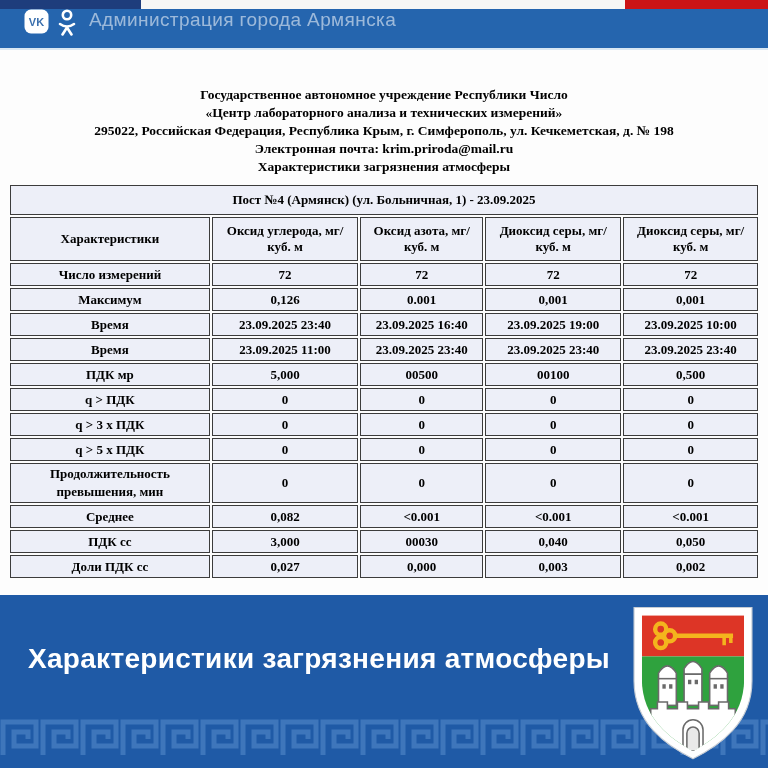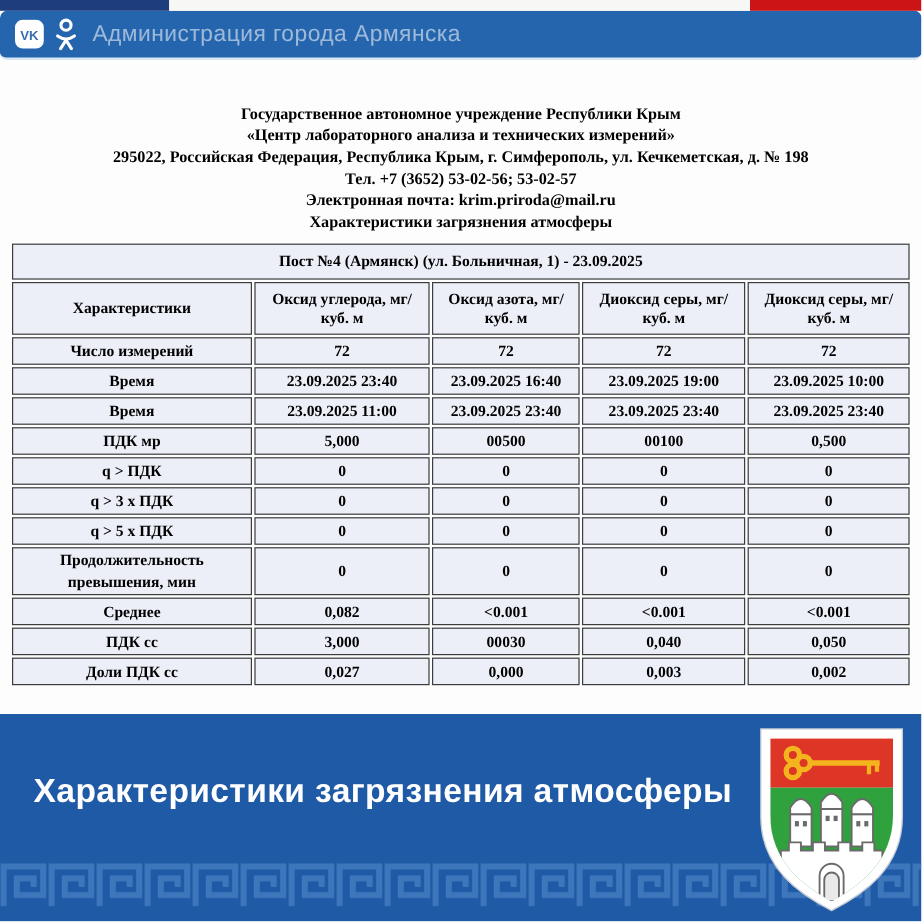--- a/index.html
+++ b/index.html
@@ -7,21 +7,21 @@
   .frame{position:relative;width:768px;height:768px;background:#fdfdfd;overflow:hidden;}
 
   
   .tricolor{display:flex;height:9px;width:100%;}
   .tricolor span{height:100%;display:block;}
   .seg-blue{width:18.4%;}
   .seg-white{width:63%;}
   .seg-red{flex:1;}
 
   
-  .topbar{height:41px;display:flex;align-items:center;padding-left:12px;box-sizing:border-box;border-bottom:2px solid #d9e7f3;border-radius:6px;}
+  .topbar{height:41px;display:flex;align-items:flex-start;padding-left:24px;box-sizing:border-box;border-bottom:2px solid #d9e7f3;}
   .vk-badge{width:25px;height:25px;}
   .ok-badge{width:18px;height:27px;margin-left:9px;}
   .topbar-title{font-family:"Liberation Sans",sans-serif;font-size:19px;color:rgba(255,255,255,0.55);margin-left:13px;letter-spacing:0.4px;}
 
   
   .letterhead{margin-top:36px;text-align:center;font-weight:bold;font-size:13.5px;line-height:18px;color:#000;}
 
   
   table.data{border-collapse:separate;border-spacing:2px;width:752px;margin:7px auto 0;table-layout:fixed;}
   table.data th,table.data td{border:1px solid #3c3c3c;background:#edeff8;text-align:center;vertical-align:middle;font-weight:bold;font-size:13px;color:#000;padding:1px 3px;overflow:hidden;}
@@ -56,24 +56,23 @@
         <circle cx="9" cy="6" r="4.2"></circle>
         <path d="M2,15 Q9,20 16,15"></path>
         <path d="M9,18.5 L4.5,25.5"></path>
         <path d="M9,18.5 L13.5,25.5"></path>
       </g>
     </svg>
     <span class="topbar-title">Администрация города Армянска</span>
   </div>
 
   <div class="letterhead">
-    <div>Государственное автономное учреждение Республики Крым</div>
+    <div>Государственное автономное учреждение Республики Число</div>
     <div>«Центр лабораторного анализа и технических измерений»</div>
     <div>295022, Российская Федерация, Республика Крым, г. Симферополь, ул. Кечкеметская, д. № 198</div>
-    <div>Тел. +7 (3652) 53-02-56; 53-02-57</div>
     <div>Электронная почта: krim.priroda@mail.ru</div>
     <div>Характеристики загрязнения атмосферы</div>
   </div>
 
   <table class="data">
     <colgroup>
       <col style="width:27%">
         <col style="width:19.8%">
         <col style="width:16.6%">
         <col style="width:18.4%">
@@ -93,20 +92,27 @@
     </thead>
     <tbody id="tbody">
         <tr>
           <td>Число измерений</td>
           <td>72</td>
           <td>72</td>
           <td>72</td>
           <td>72</td>
         </tr>
         <tr>
+          <td>Максимум</td>
+          <td>0,126</td>
+          <td>0.001</td>
+          <td>0,001</td>
+          <td>0,001</td>
+        </tr>
+        <tr>
           <td>Время</td>
           <td>23.09.2025 23:40</td>
           <td>23.09.2025 16:40</td>
           <td>23.09.2025 19:00</td>
           <td>23.09.2025 10:00</td>
         </tr>
         <tr>
           <td>Время</td>
           <td>23.09.2025 11:00</td>
           <td>23.09.2025 23:40</td>

